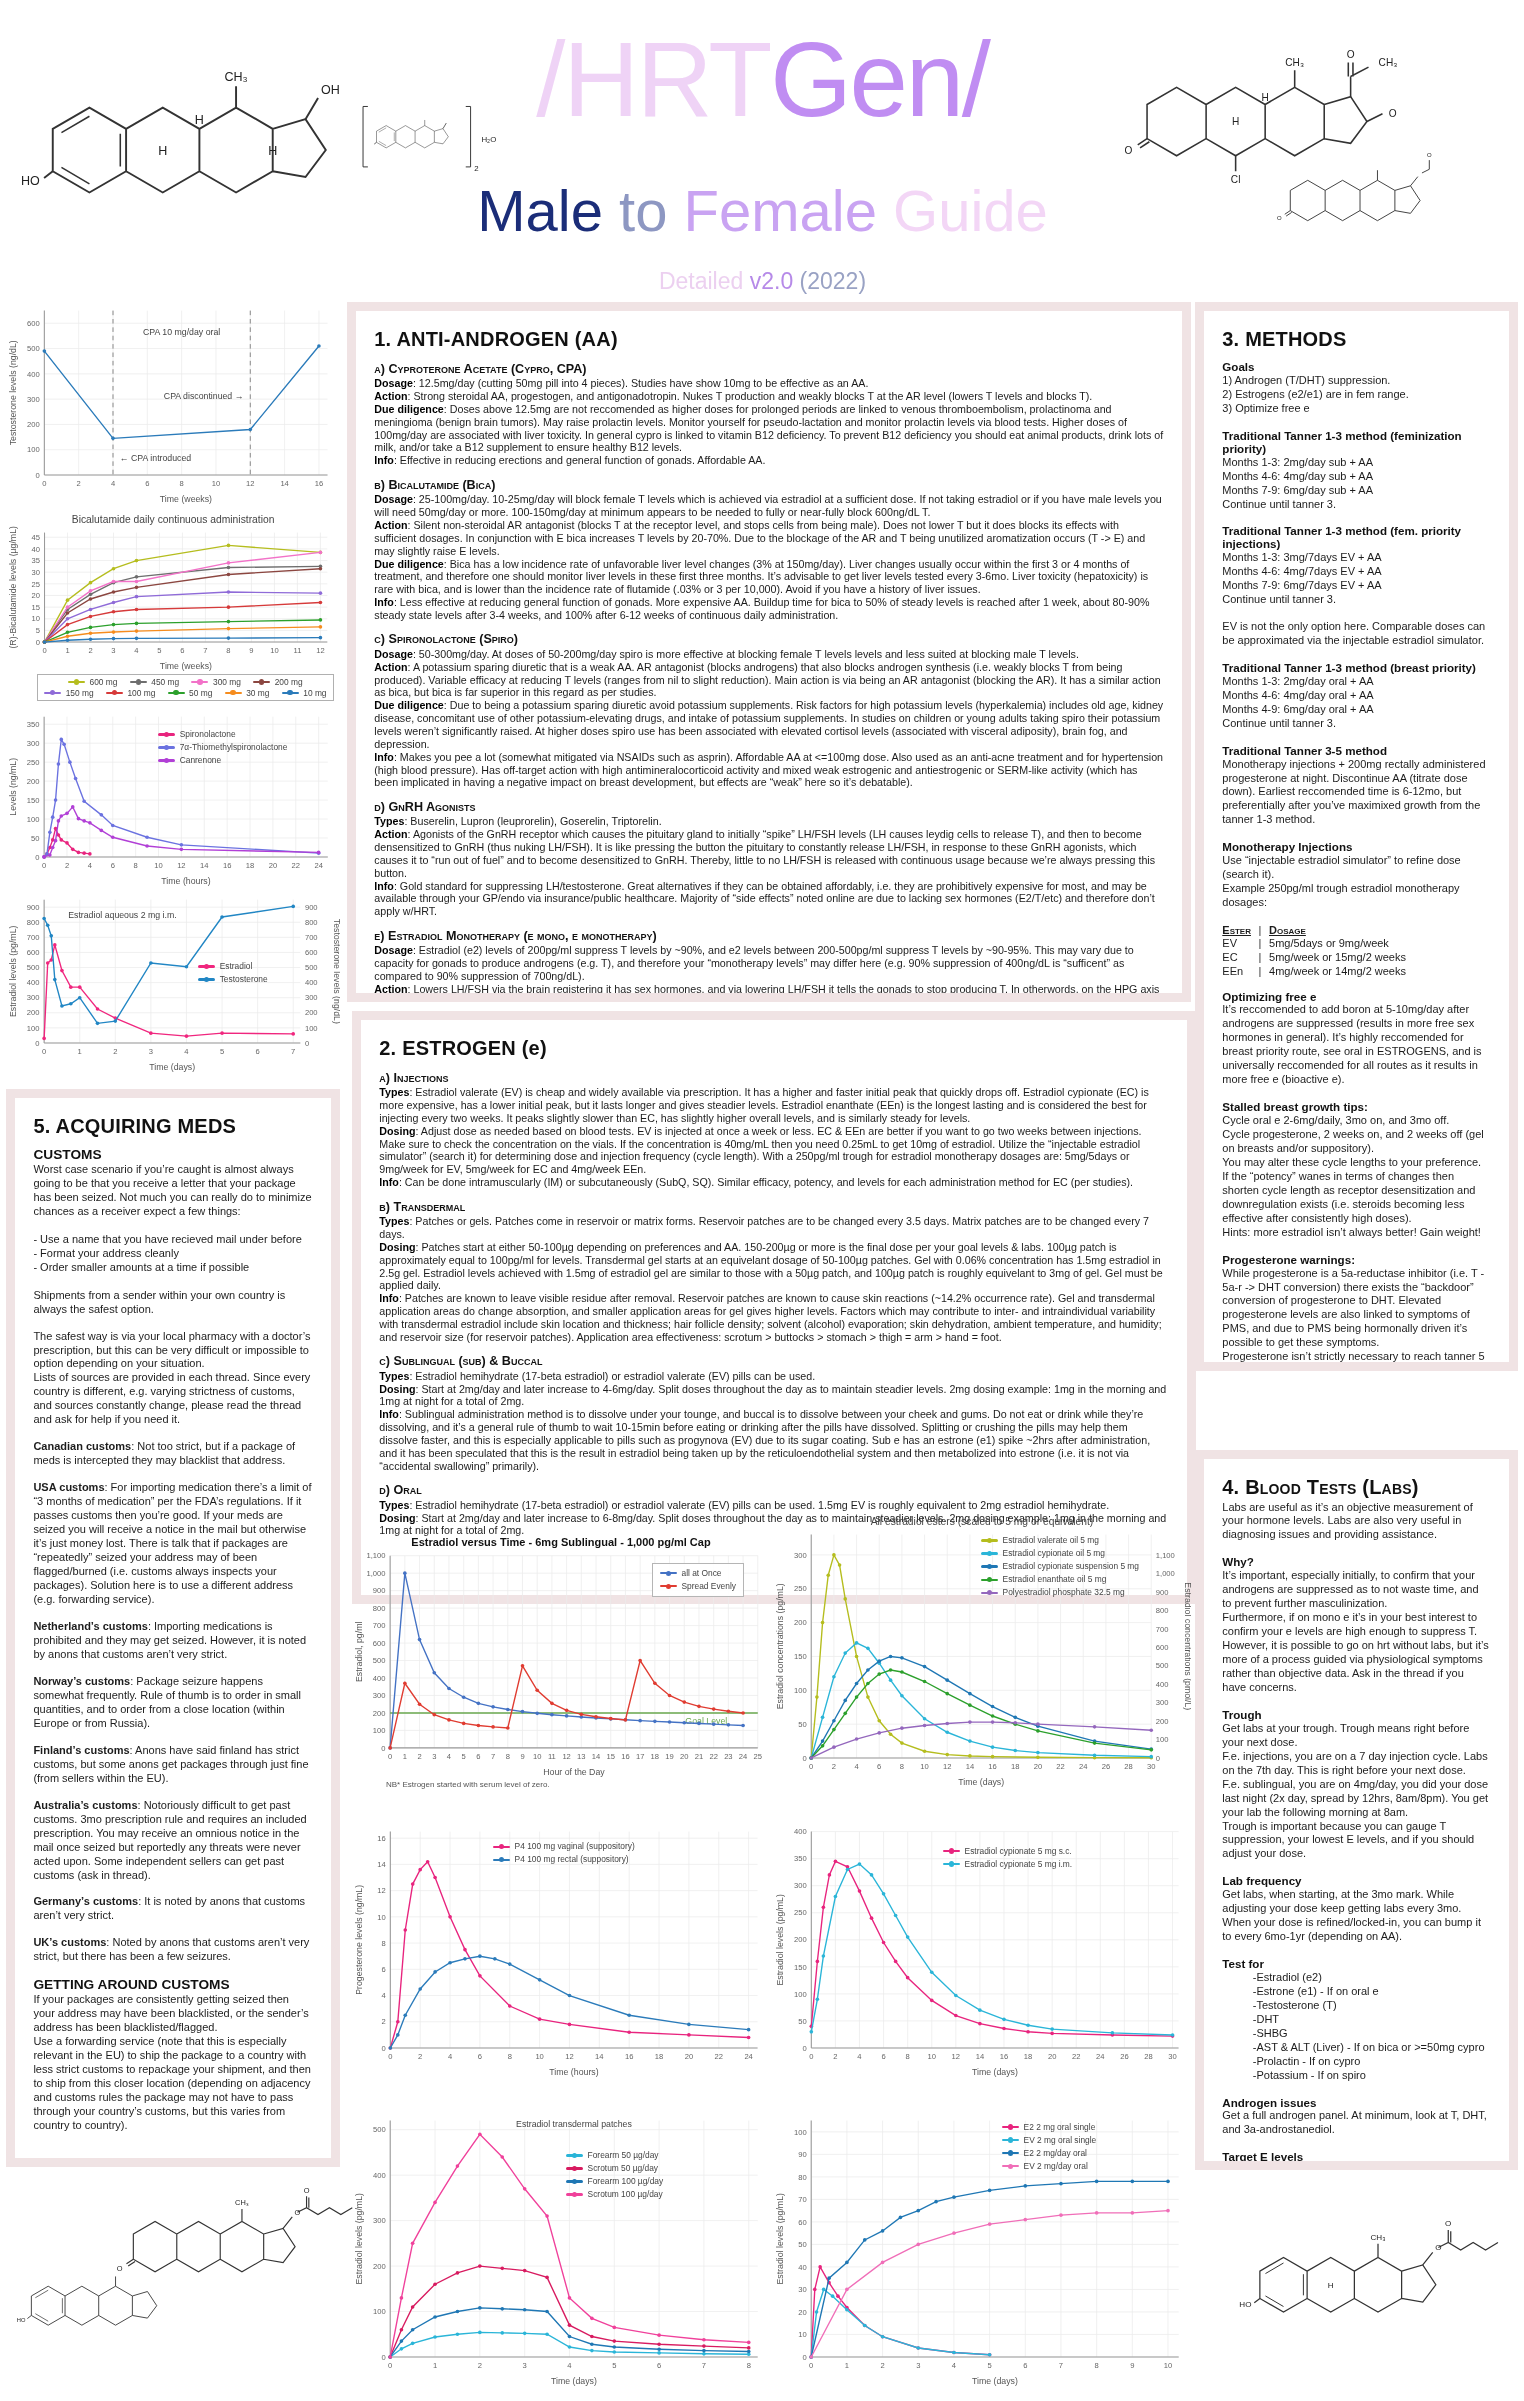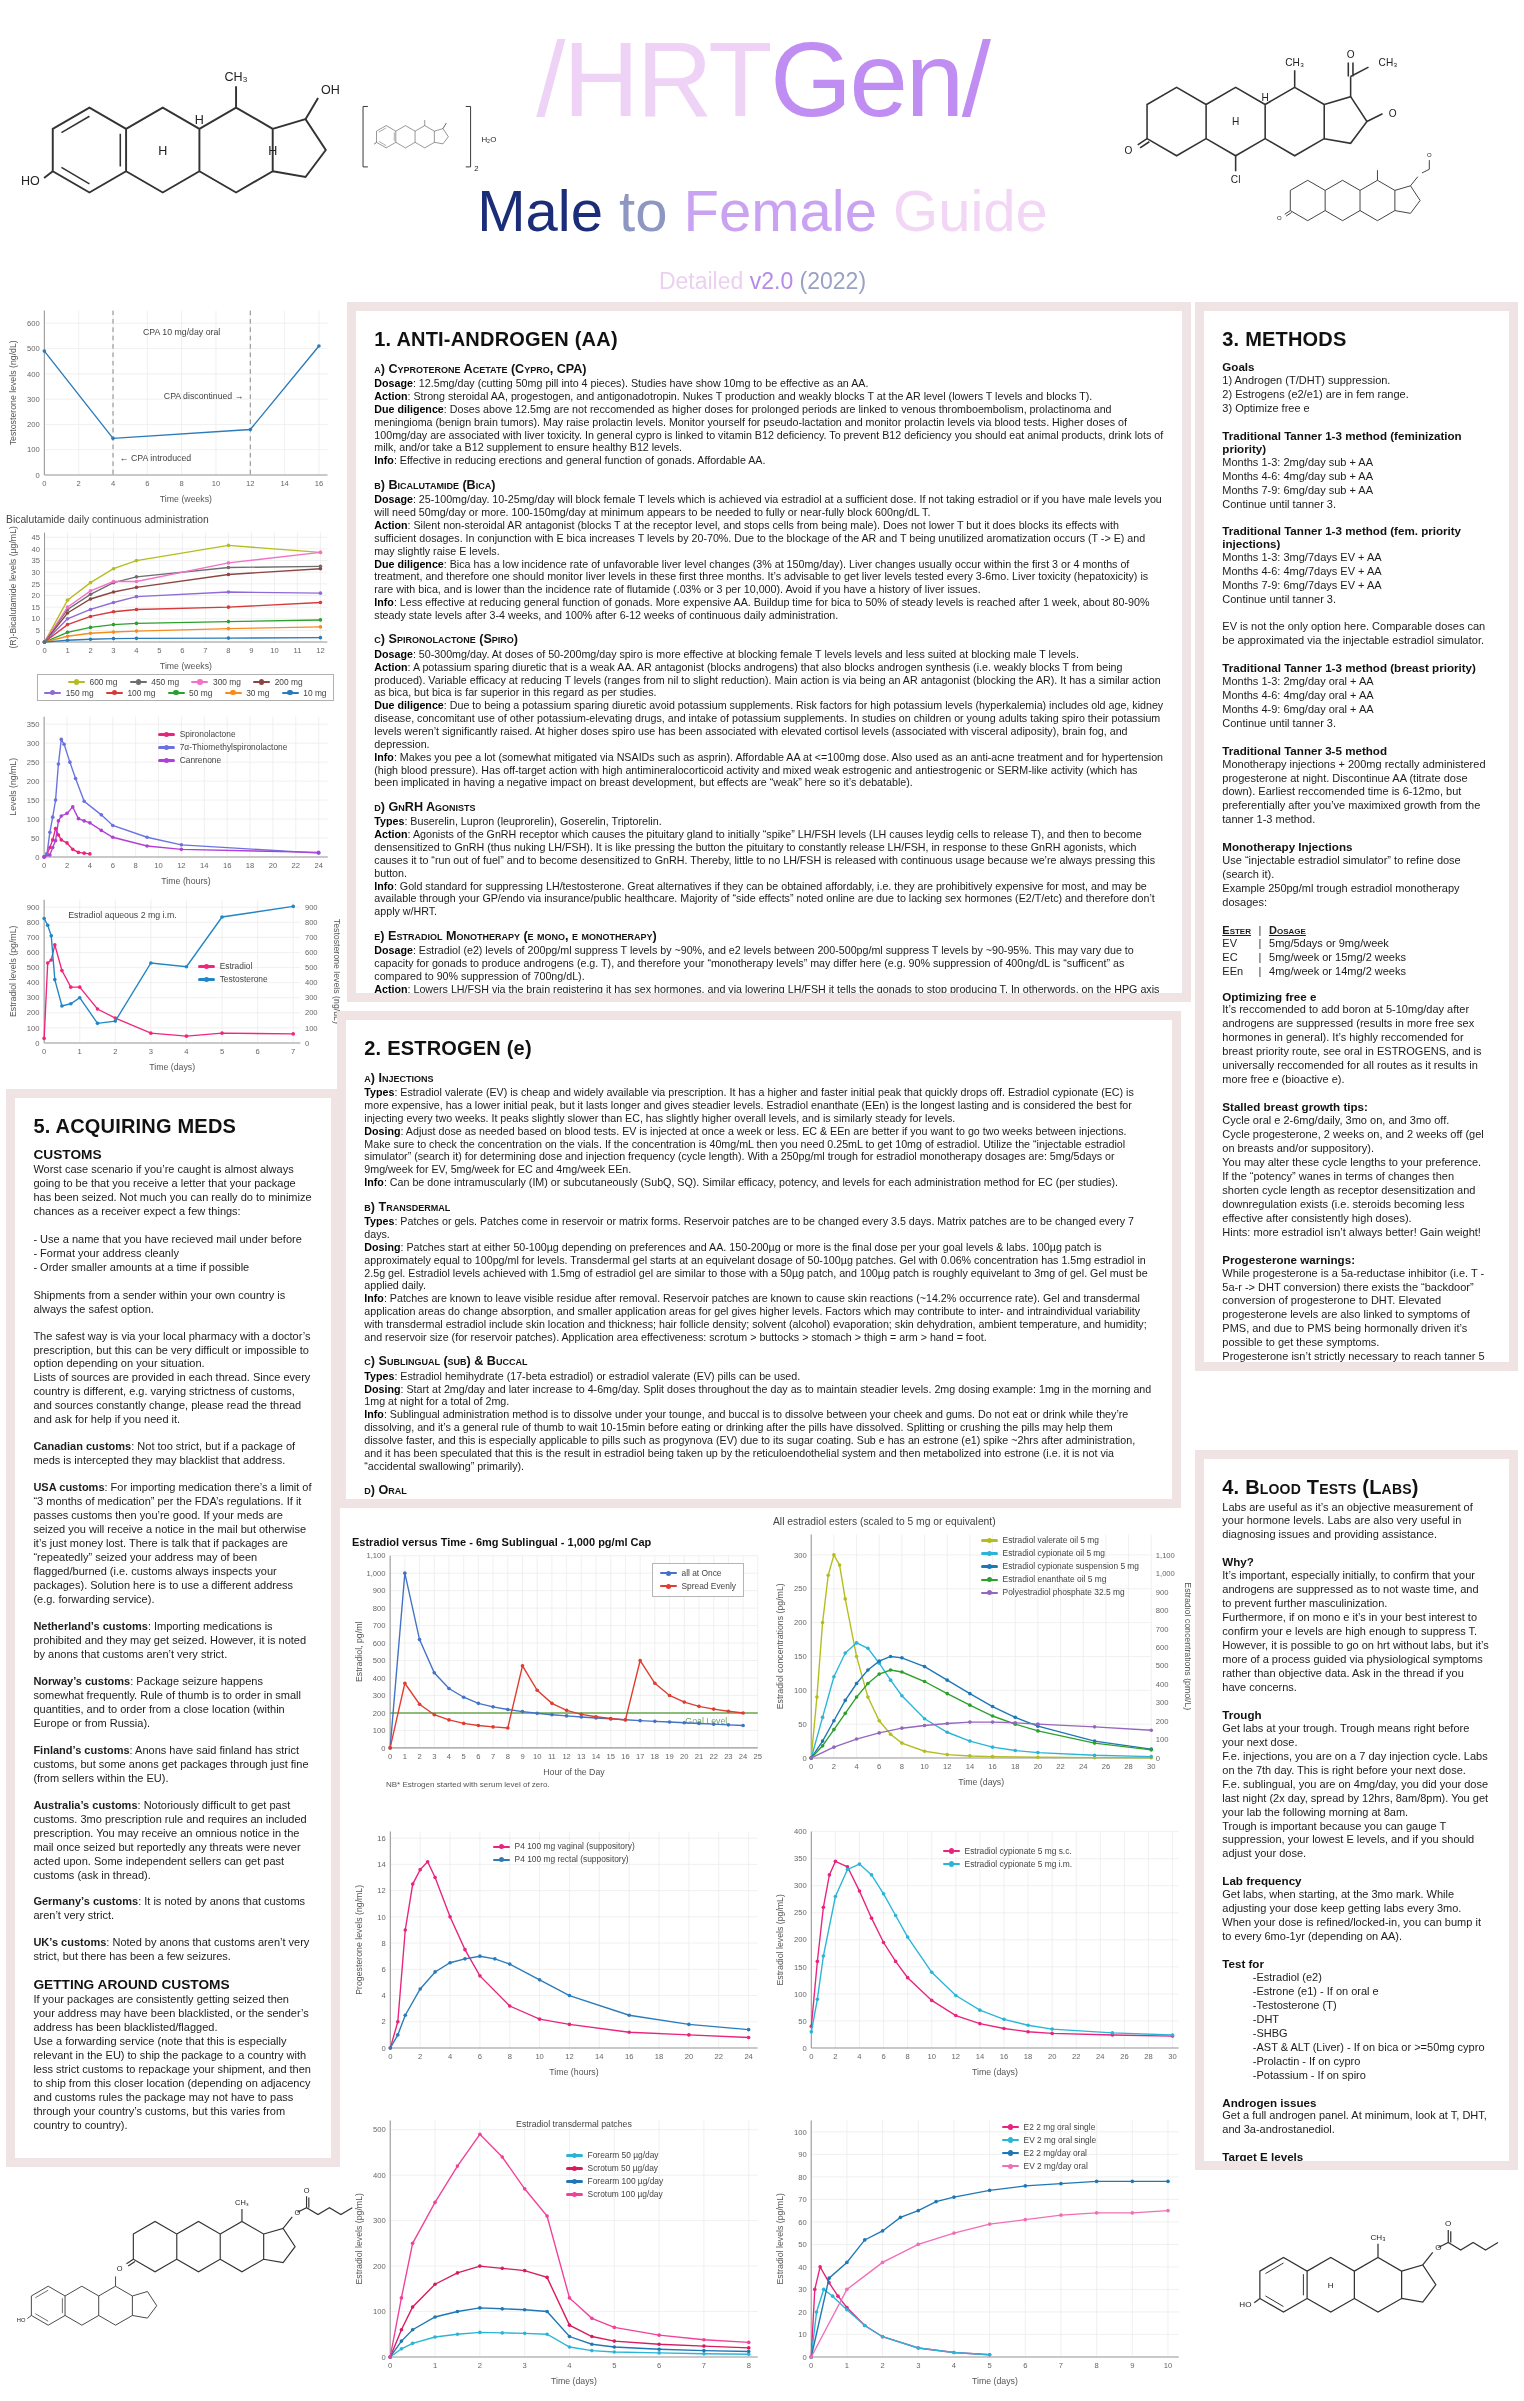--- a/index.html
+++ b/index.html
@@ -22,21 +22,21 @@
   
   .title-main{position:absolute;left:427px;width:671px;top:20px;text-align:center;font-size:105px;font-weight:400;letter-spacing:-2.3px;white-space:nowrap;}
   .t-light{color:#efd3f6;}
   .t-dark{color:#c08df2;}
   .title-sub{position:absolute;left:351px;width:823px;top:177px;text-align:center;font-size:58px;white-space:nowrap;}
   .w-male{color:#1b2d78;} .w-to{color:#8d97c2;} .w-female{color:#c9a3f2;} .w-guide{color:#f3d6f6;}
   .title-ver{position:absolute;left:427px;width:671px;top:268px;text-align:center;font-size:23px;}
   .v-det{color:#ecd0f0;} .v-num{color:#b68ae8;} .v-yr{color:#99a2c4;}
   
   .chart{position:absolute;display:flex;flex-direction:column;box-sizing:border-box;}
-  .chart-title{flex:0 0 auto;font-size:10.3px;color:#444;padding:1.5px 0 0 0;}
+  .chart-title{flex:0 0 auto;text-align:center;font-size:10.3px;color:#444;padding:1.5px 0 0 0;}
   .chart-title.bold{font-weight:bold;color:#111;font-size:11px;}
   .chart-svgwrap{flex:1 1 auto;position:relative;}
   .chart svg{position:absolute;left:0;top:0;}
   .legend{position:absolute;font-size:8.4px;color:#444;line-height:1.55;white-space:nowrap;}
   .legend.boxed{border:0.8px solid #b5b5b5;background:rgba(255,255,255,.92);padding:3px 6.9px;}
   .legend-below{flex:0 0 auto;border:0.8px solid #b0b0b0;margin:1.5px 6.1px 3px 30.5px;padding:2.3px 6.1px;display:flex;flex-wrap:wrap;justify-content:center;column-gap:12.2px;row-gap:0.8px;font-size:8.4px;color:#444;}
   .li{display:flex;align-items:center;}
   .sw{display:inline-block;width:17px;height:2.3px;border-radius:1.5px;margin-right:4.6px;position:relative;}
   .sw i{display:block;width:5.3px;height:5.3px;border-radius:50%;background:inherit;margin:-1.5px auto 0 auto;}
   .chart-foot{flex:0 0 auto;font-size:8px;color:#555;padding:0 0 1.5px 34px;}
@@ -675,21 +675,21 @@
       <p class="para"><b>Info</b><span>: Gold standard for suppressing LH/testosterone. Great alternatives if they can be obtained affordably, i.e. they are prohibitively expensive for most, and may be available through your GP/endo via insurance/public healthcare. Majority of “side effects” noted online are due to lacking sex hormones (E2/T/etc) and therefore don’t apply w/HRT.</span></p>
     </div>
     <div>
       <div class="drug-h sc">e) Estradiol Monotherapy (e mono, e monotherapy)</div>
       <p class="para"><b>Dosage</b><span>: Estradiol (e2) levels of 200pg/ml suppress T levels by ~90%, and e2 levels between 200-500pg/ml suppress T levels by ~90-95%. This may vary due to capacity for gonads to produce androgens (e.g. T), and therefore your “monotherapy levels” may differ here (e.g. 90% suppression of 400ng/dL is “sufficent” as compared to 90% suppression of 700ng/dL).</span></p>
       <p class="para"><b>Action</b><span>: Lowers LH/FSH via the brain registering it has sex hormones, and via lowering LH/FSH it tells the gonads to stop producing T. In otherwords, on the HPG axis it creates a negative feedback loop, lowers LH/FSH, and results in T production via the gonads significantly dropping with sufficent e2 levels (also lowers sperm production via lowering FSH levels).</span></p>
 
     </div>
   </div>
 
-  <div class="box" style="left:337px;top:1011px;width:844px;height:497px">
+  <div class="box" style="left:352px;top:1011px;width:844px;height:593px">
     <div class="sec-h">2. ESTROGEN (e)</div>
     <div>
       <div class="drug-h sc">a) Injections</div>
       <p class="para"><b>Types</b><span>: Estradiol valerate (EV) is cheap and widely available via prescription. It has a higher and faster initial peak that quickly drops off. Estradiol cypionate (EC) is more expensive, has a lower initial peak, but it lasts longer and gives steadier levels. Estradiol enanthate (EEn) is the longest lasting and is considered the best for injecting every two weeks. It peaks slightly slower than EC, has slightly higher overall levels, and is similarly steady for levels.</span></p>
       <p class="para"><b>Dosing</b><span>: Adjust dose as needed based on blood tests. EV is injected at once a week or less. EC &amp; EEn are better if you want to go two weeks between injections. Make sure to check the concentration on the vials. If the concentration is 40mg/mL then you need 0.25mL to get 10mg of estradiol. Utilize the “injectable estradiol simulator” (search it) for determining dose and injection frequency (cycle length). With a 250pg/ml trough for estradiol monotherapy dosages are: 5mg/5days or 9mg/week for EV, 5mg/week for EC and 4mg/week EEn.</span></p>
       <p class="para"><b>Info</b><span>: Can be done intramuscularly (IM) or subcutaneously (SubQ, SQ). Similar efficacy, potency, and levels for each administration method for EC (per studies).</span></p>
     </div>
     <div>
       <div class="drug-h sc">b) Transdermal</div>
       <p class="para"><b>Types</b><span>: Patches or gels. Patches come in reservoir or matrix forms. Reservoir patches are to be changed every 3.5 days. Matrix patches are to be changed every 7 days.</span></p>

